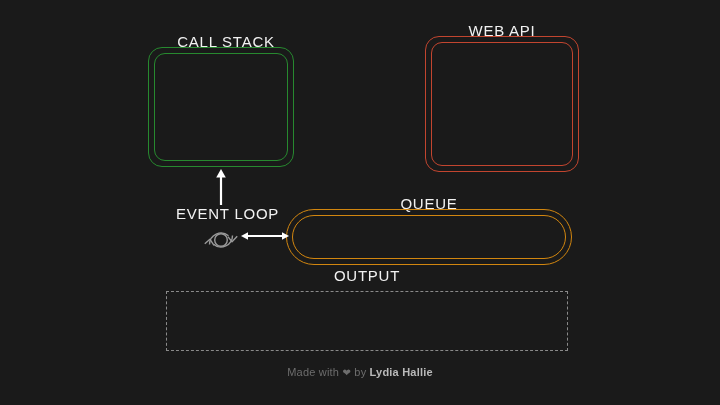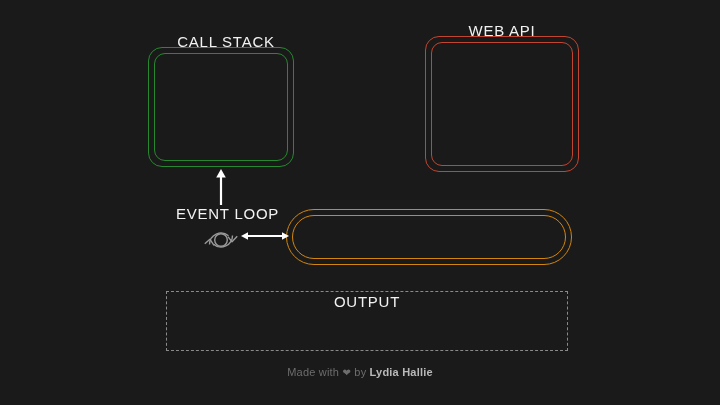--- a/index.html
+++ b/index.html
@@ -96,21 +96,21 @@
   #output-box {
     position: absolute;
     box-sizing: border-box;
     left: 166px;
     top: 291px;
     width: 402px;
     height: 60px;
     border: 1.5px dashed #8a8a8a;
     background: transparent;
   }
-  #output-label { left: 166px; top: 293px; width: 402px; }
+  #output-label { left: 166px; top: 267px; width: 402px; }
 
   
   #event-loop-label {
     left: 176px;
     top: 205px;
     width: 90px;
     text-align: right;
   }
   #event-loop-icon {
     position: absolute;
@@ -159,20 +159,21 @@
   <div class="label" id="call-stack-label">CALL STACK</div>
   <div class="dbox" id="call-stack-box">
     <div class="inner"></div>
   </div>
 
   <div class="label" id="web-api-label">WEB API</div>
   <div class="dbox" id="web-api-box">
     <div class="inner"></div>
   </div>
 
+  <div class="label" id="queue-label">QUEUE</div>
   <div class="dbox" id="queue-box">
     <div class="inner"></div>
   </div>
 
   <div class="label" id="output-label">OUTPUT</div>
   <div id="output-box"></div>
 
   <div class="label" id="event-loop-label">EVENT LOOP</div>
 
   <div id="event-loop-icon">

